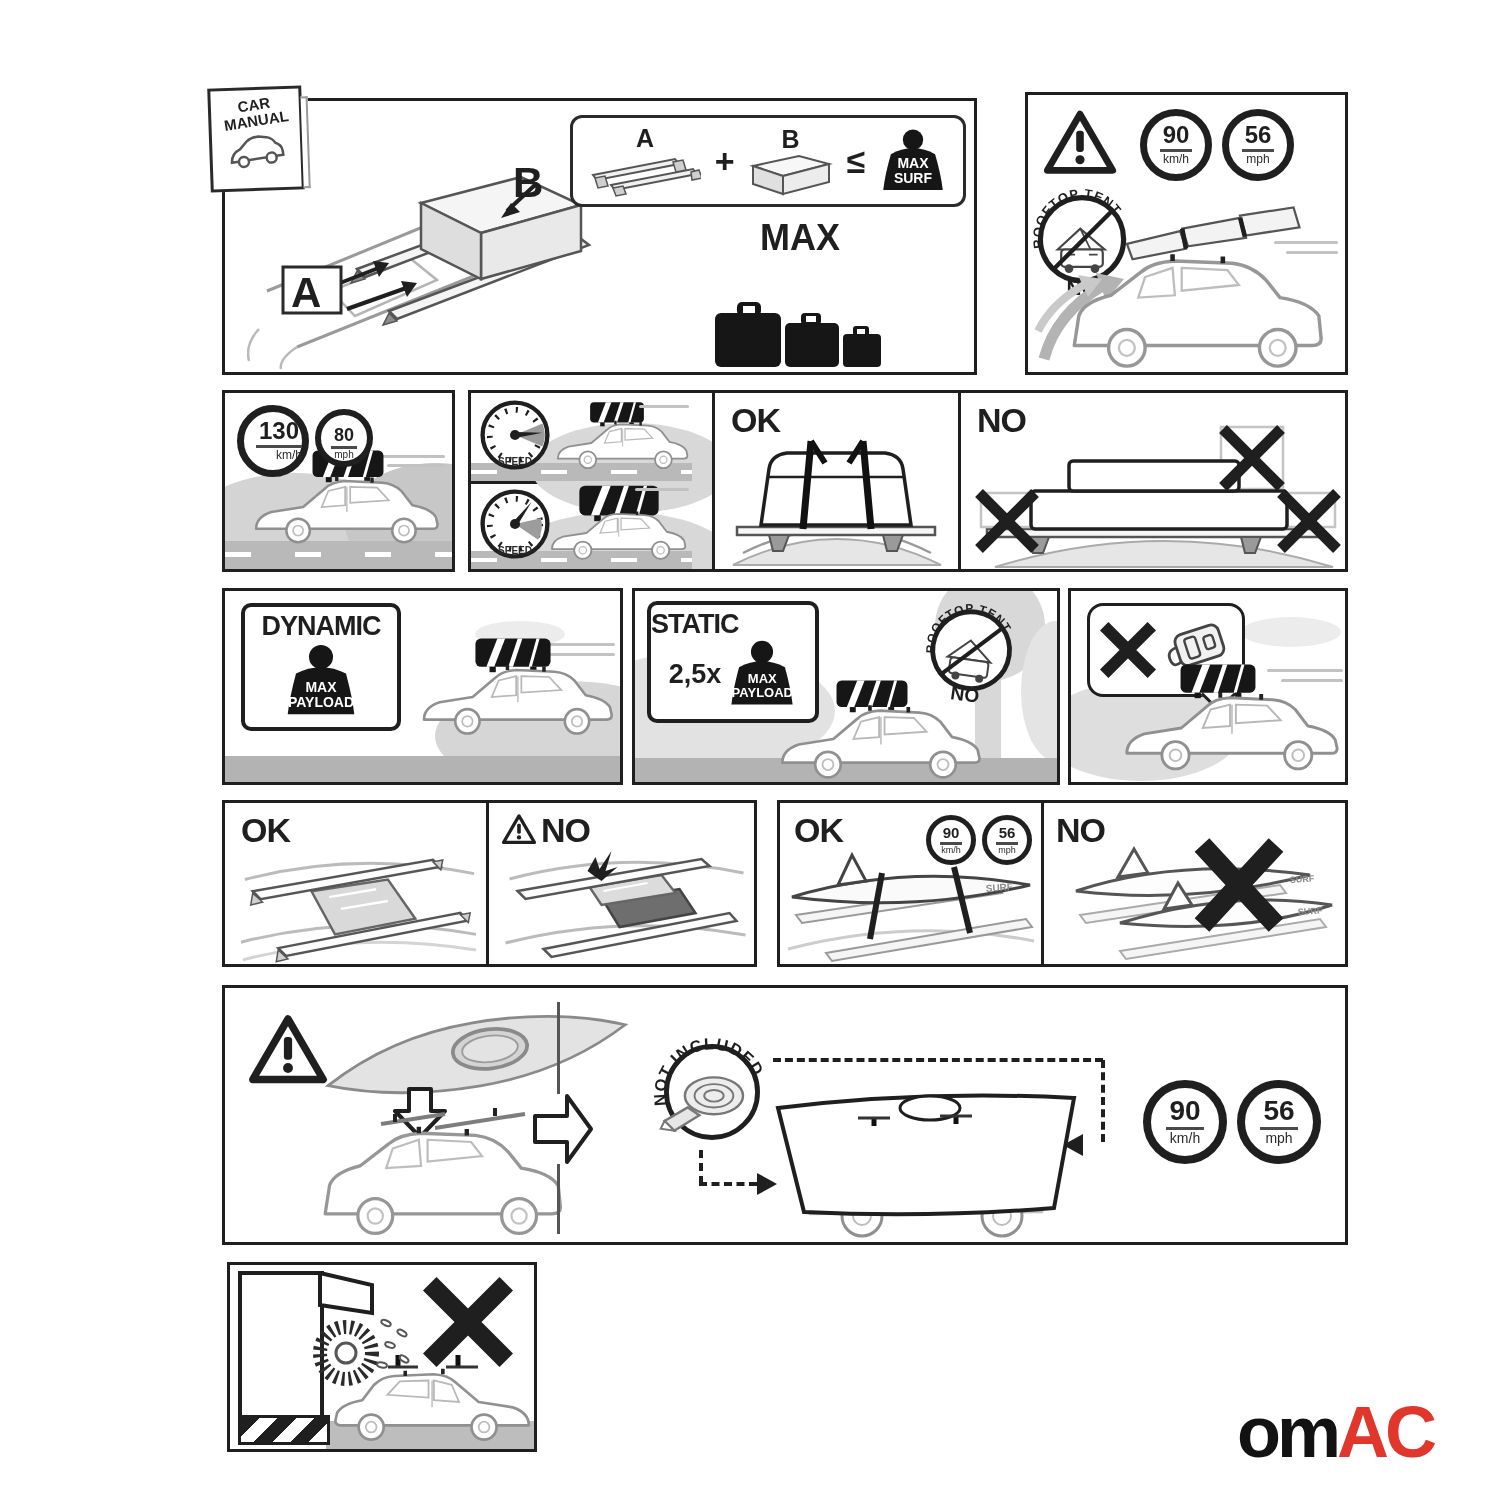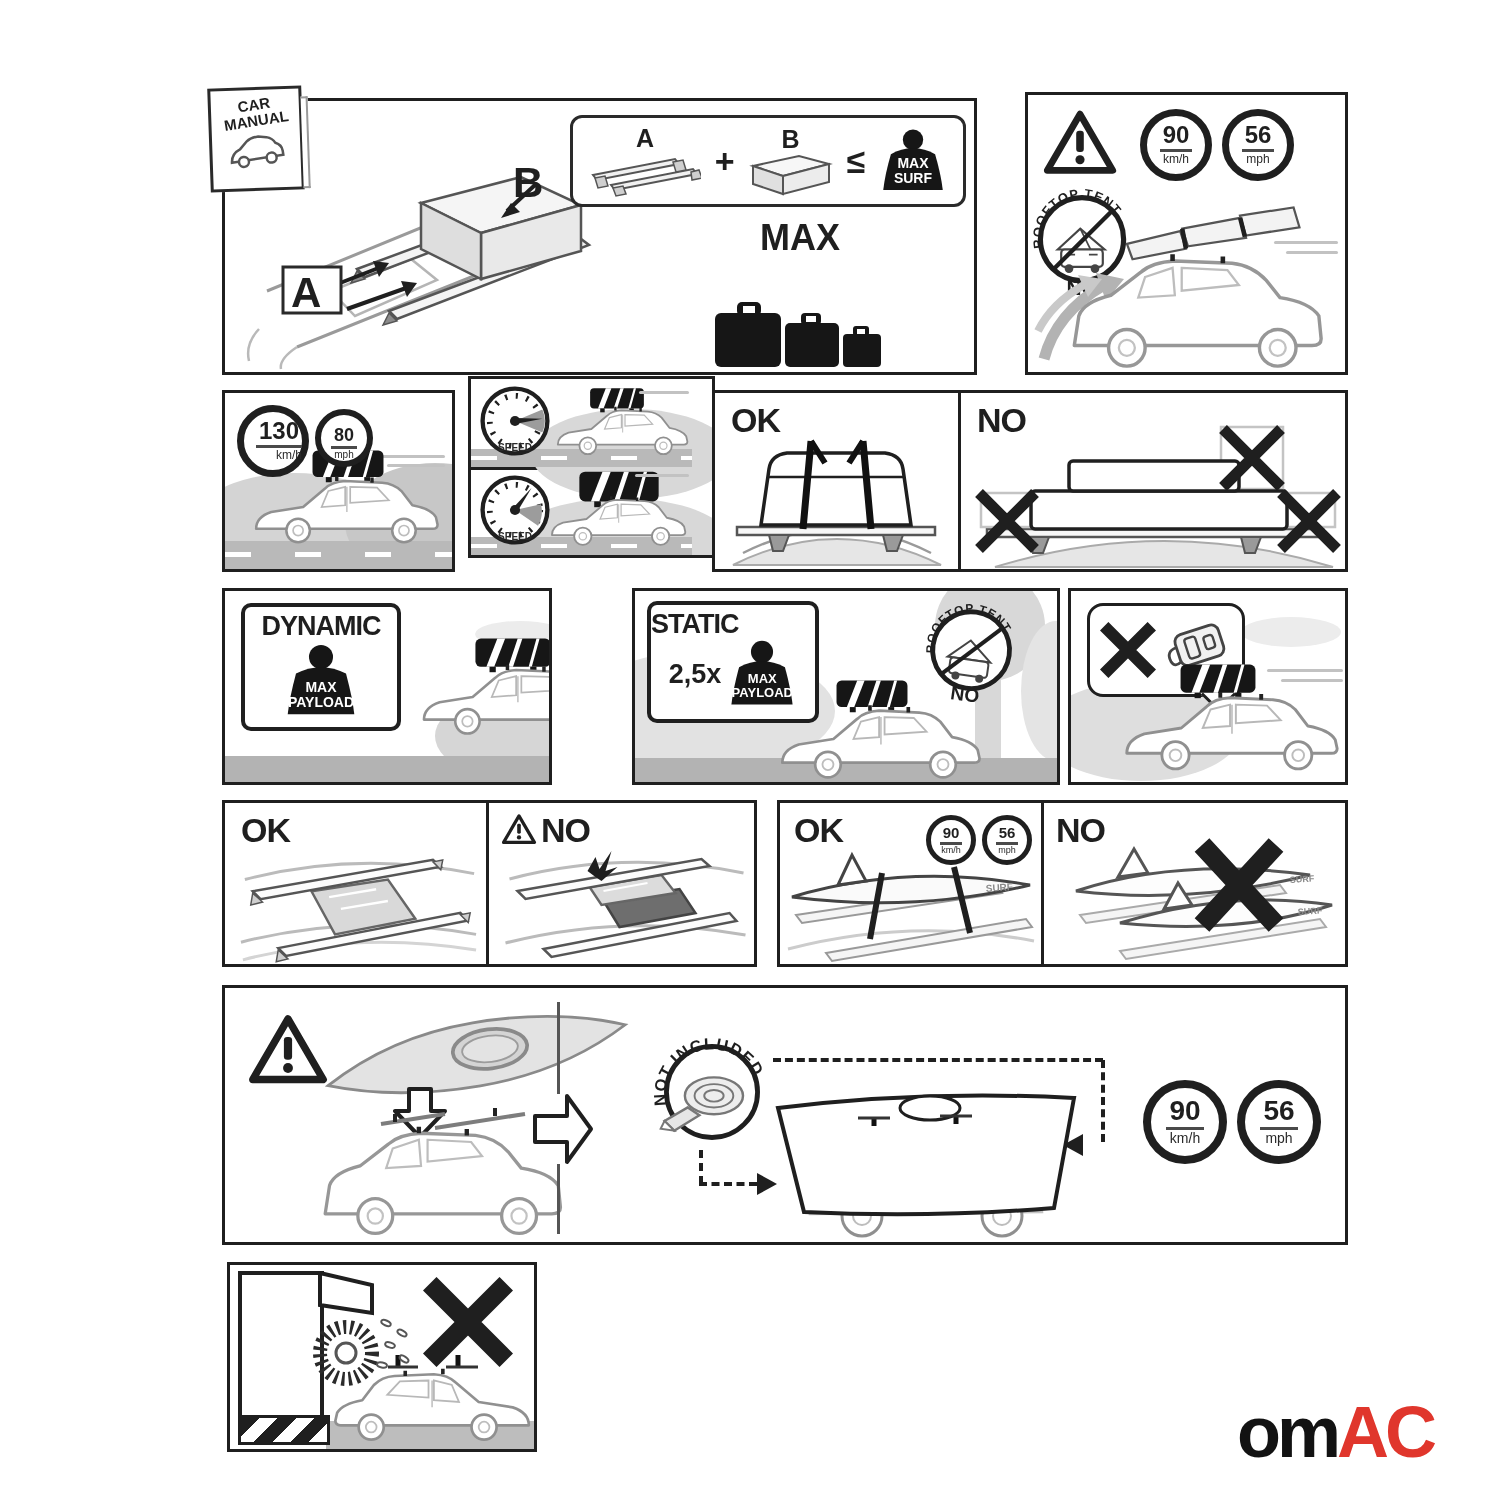--- a/index.html
+++ b/index.html
@@ -245,21 +245,21 @@
     <div class="streak" style="left:150px;top:62px;width:70px;"></div>
     <div class="streak" style="left:162px;top:71px;width:58px;"></div>
     <svg class="abs" style="left:86px;top:56px;" width="74" height="34">
         <use href="#bag" width="74" height="34"></use>
       </svg>
     <svg class="abs" style="left:24px;top:72px;" width="194" height="84">
         <use href="#wagon" width="194" height="84"></use>
       </svg>
   </div>
 
-  <div class="p" style="left:468px;top:376px;width:247px;height:182px;overflow:hidden;padding-left:28px;">
+  <div class="p" style="left:468px;top:390px;width:247px;height:182px;overflow:hidden;padding-left:28px;">
     <div class="abs" style="left:0;top:0;width:221px;height:88px;border-bottom:3px solid #1f1f1f;">
       <div class="hill" style="left:60px;top:30px;width:200px;height:90px;background:#d8d8d8;"></div>
       <div class="road" style="bottom:0;height:18px;">
           <div class="dash" style="left:0;right:0;top:7px;height:4px;"></div>
         </div>
       <div class="gaugewrap" style="left:8px;top:6px;width:72px;height:72px;">
         <svg width="72" height="72" viewBox="0 0 100 100">
           <circle cx="50" cy="50" r="45" fill="#fff" stroke="#1f1f1f" stroke-width="6"></circle>
           <circle cx="50" cy="50" r="35" fill="none" stroke="#1f1f1f" stroke-width="8" stroke-dasharray="3 12"></circle>
           <path d="M50,50 L88,34 A40,40 0 0 1 88,66 Z" fill="#9c9c9c"></path>
@@ -326,21 +326,21 @@
       <rect x="8" y="70" width="52" height="34" fill="none" stroke="#c4c4c4" stroke-width="2.5"></rect>
       <rect x="310" y="70" width="52" height="34" fill="none" stroke="#c4c4c4" stroke-width="2.5"></rect>
       <rect x="58" y="68" width="256" height="38" rx="4" fill="#fff" stroke="#1f1f1f" stroke-width="3.5"></rect>
       <rect x="96" y="38" width="170" height="30" rx="4" fill="#fff" stroke="#1f1f1f" stroke-width="3.5"></rect>
       <path d="M250,6 L308,64 M308,6 L250,64" stroke="#1f1f1f" stroke-width="11"></path>
       <path d="M6,70 L62,126 M62,70 L6,126" stroke="#1f1f1f" stroke-width="11"></path>
       <path d="M308,70 L364,126 M364,70 L308,126" stroke="#1f1f1f" stroke-width="11"></path>
     </svg>
   </div>
 
-  <div class="p" style="left:222px;top:588px;width:330px;height:197px;overflow:hidden;">
+  <div class="p" style="left:222px;top:588px;width:401px;height:197px;overflow:hidden;">
     <div class="hill" style="left:210px;top:90px;width:260px;height:110px;background:#d6d6d6;"></div>
     <div class="hill" style="left:250px;top:30px;width:90px;height:26px;background:#ececec;"></div>
     <div class="road" style="bottom:0;height:26px;background:#b3b3b3;"></div>
     <div class="lblbox" style="left:16px;top:12px;width:160px;height:128px;text-align:center;">
       <div style="font-weight:900;font-size:27px;margin-top:4px;letter-spacing:-1px;">DYNAMIC</div>
       <div class="weight" style="position:relative;margin:2px auto 0;width:74px;height:74px;">
         <svg width="74" height="74" viewBox="0 0 80 80">
           <circle cx="40" cy="14" r="13" fill="#161616"></circle>
           <path d="M13,32 Q6,58 4,76 L76,76 Q74,58 67,32 Q54,25 40,25 Q26,25 13,32 Z" fill="#161616"></path>
         </svg>

